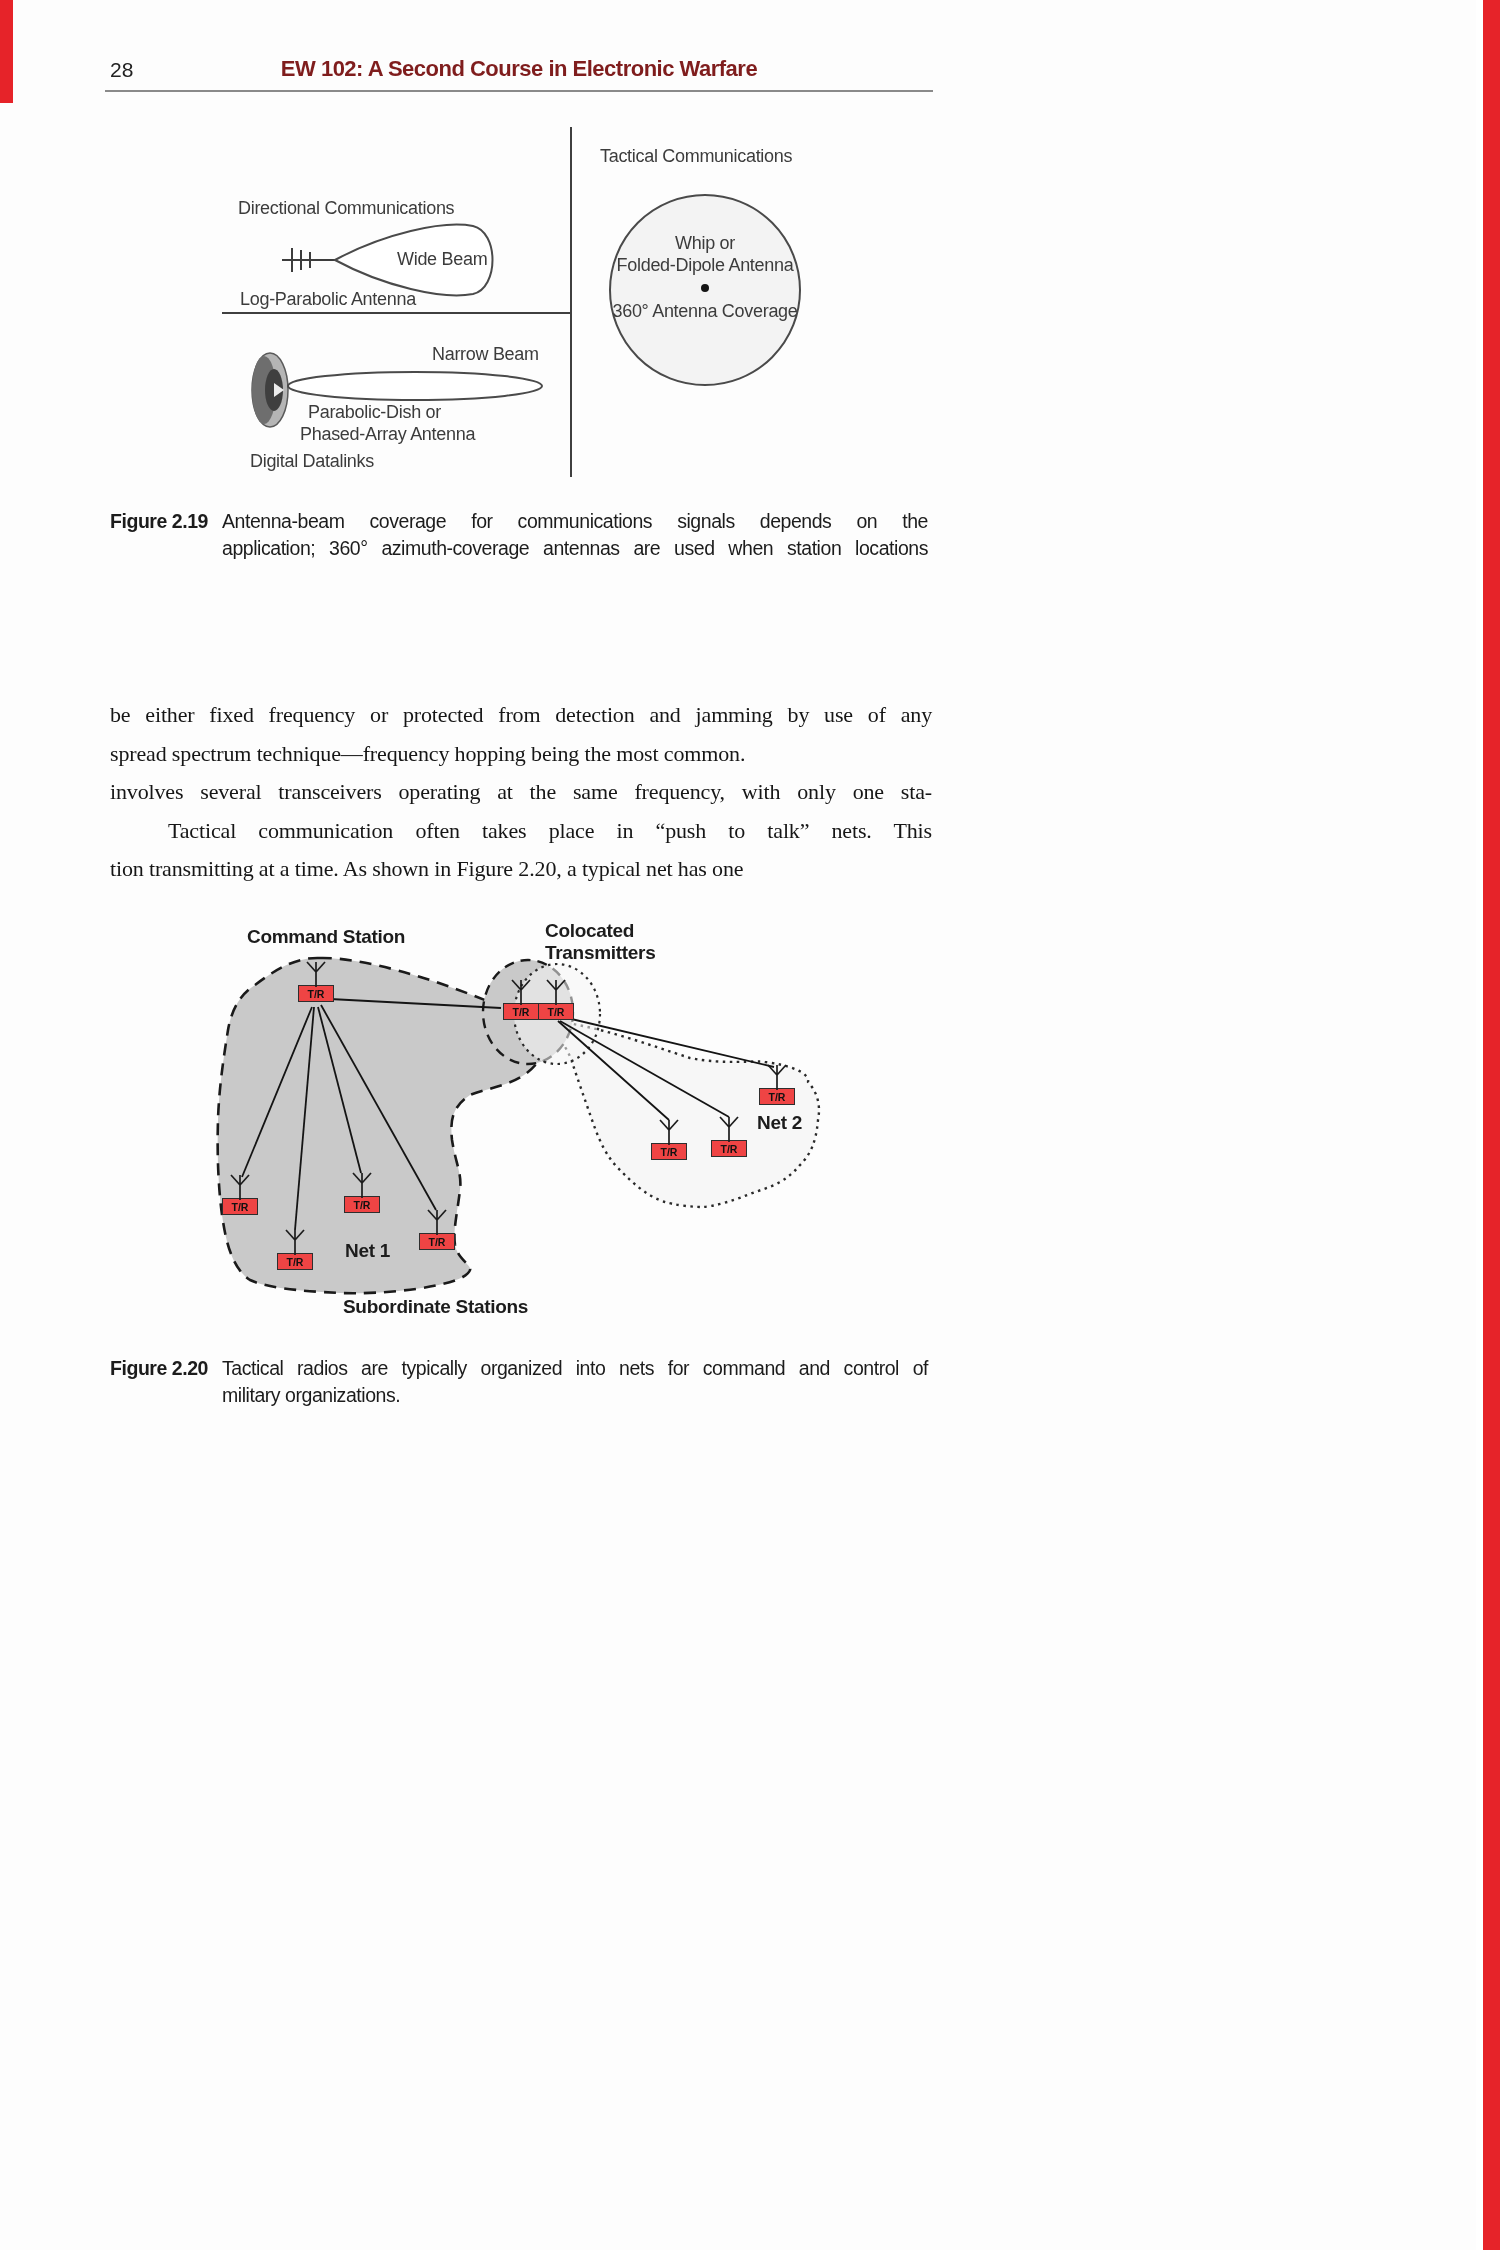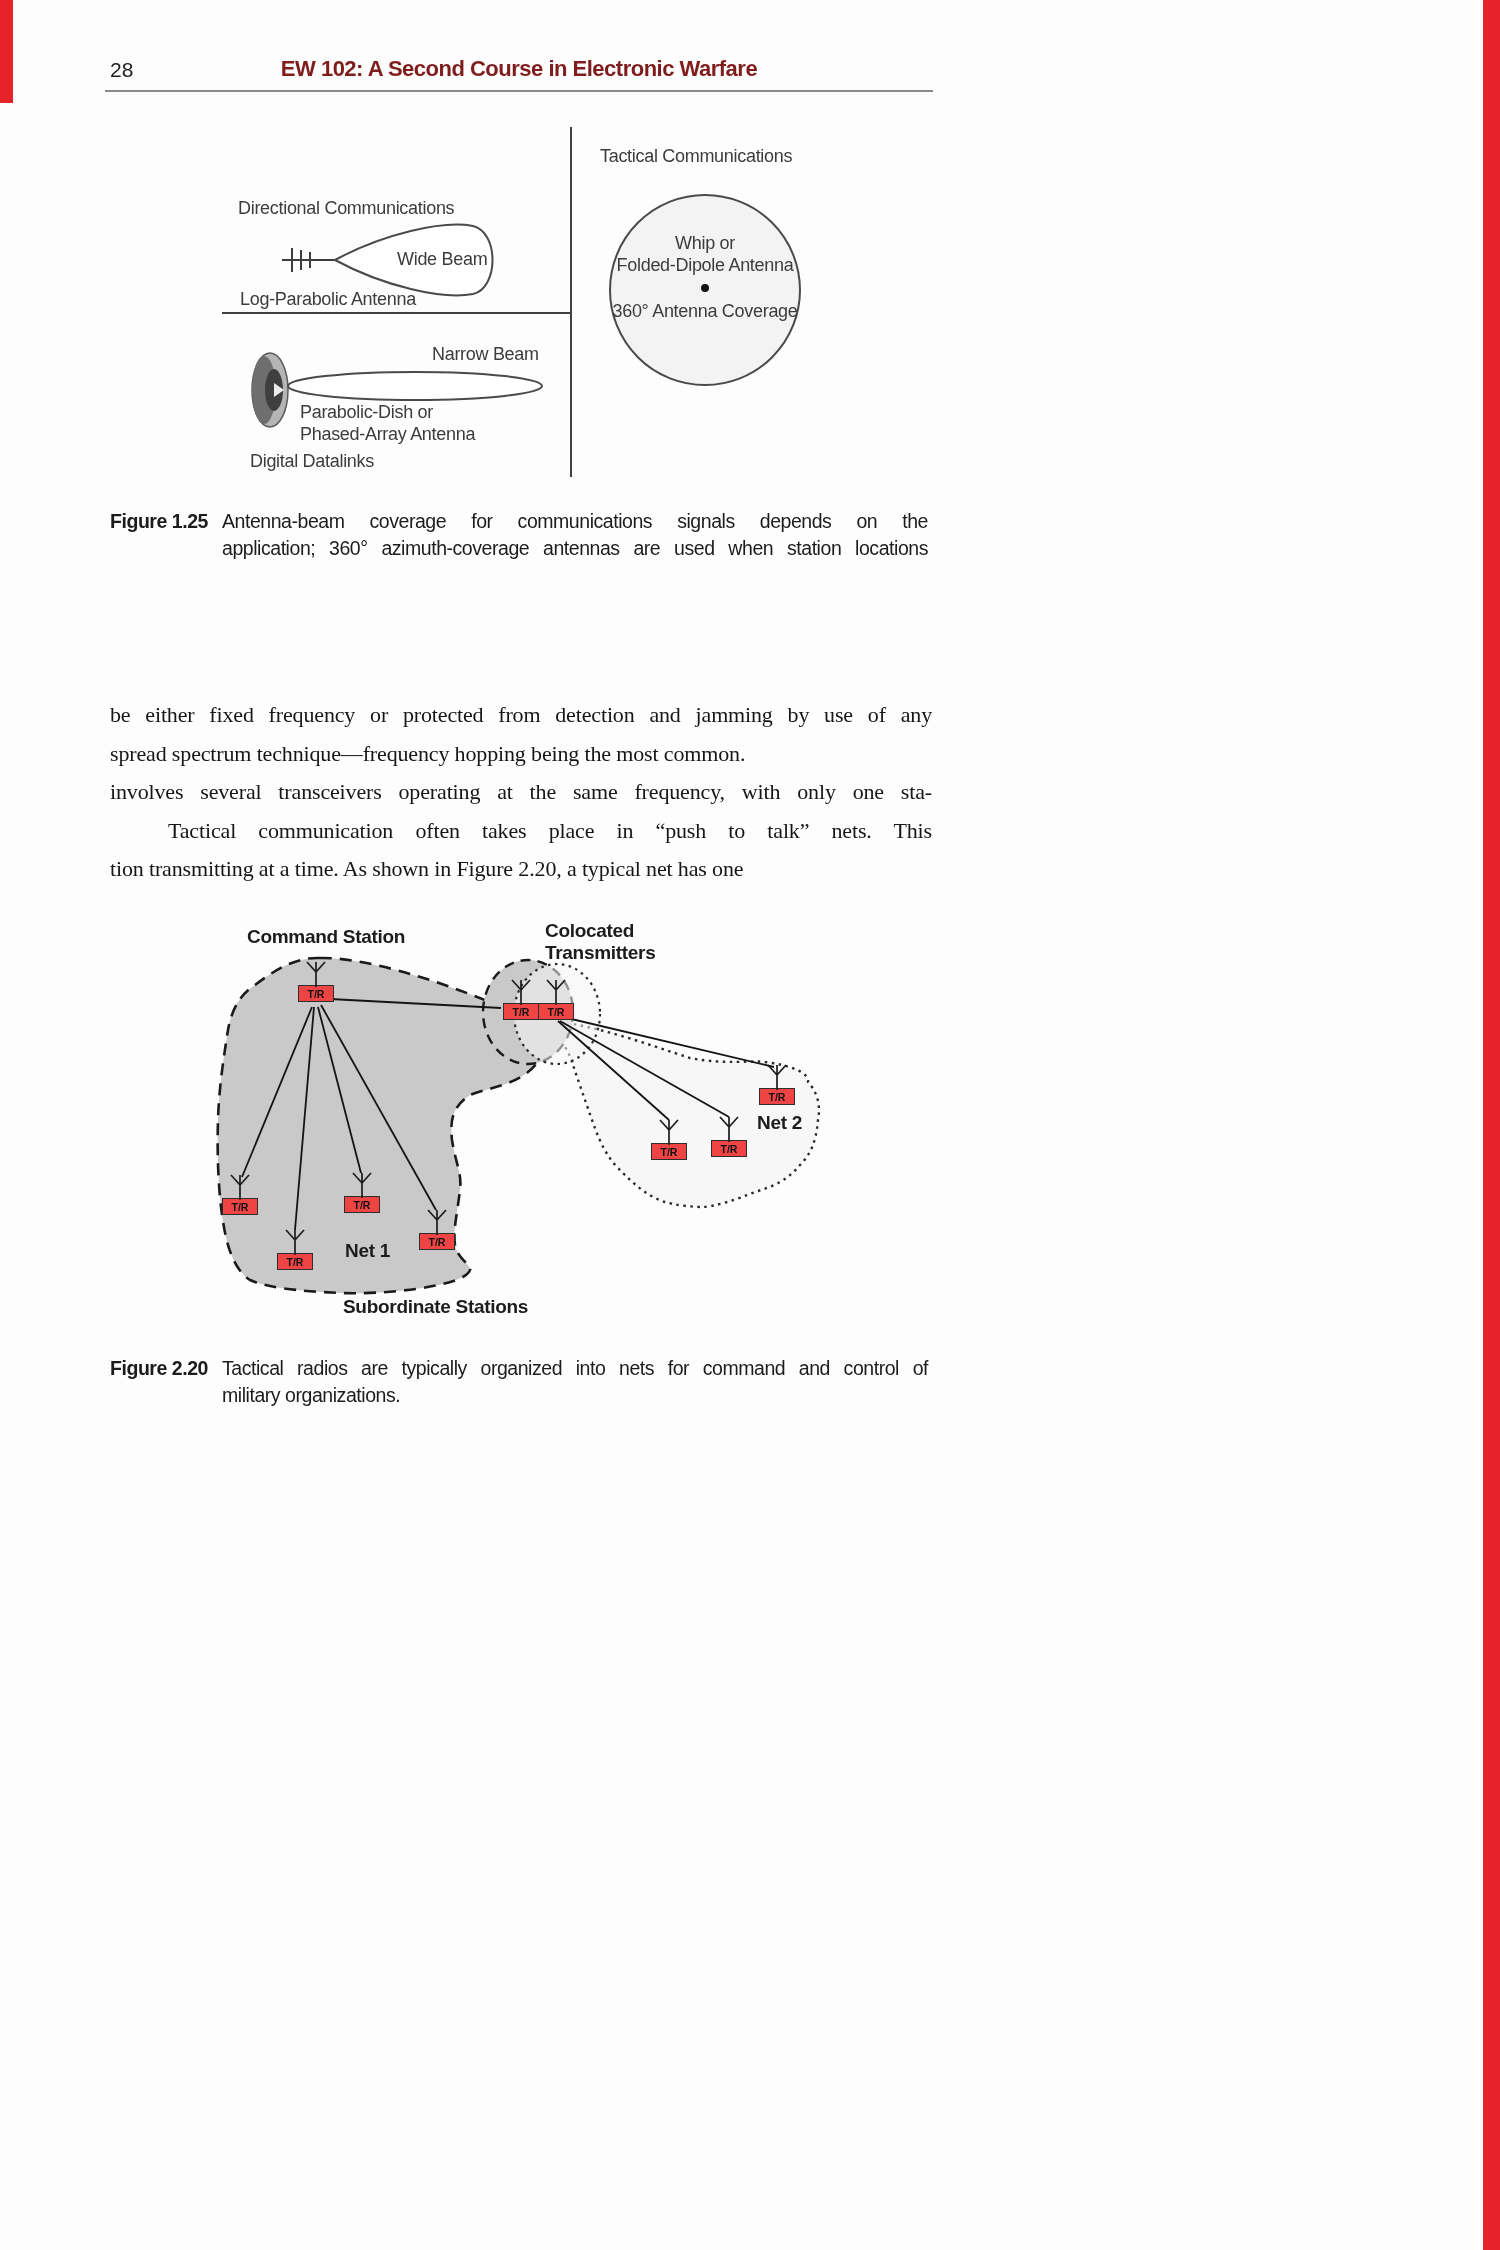--- a/index.html
+++ b/index.html
@@ -88,25 +88,25 @@
     <ellipse cx="14" cy="40" rx="12" ry="34" fill="#6e6e6e"></ellipse>
     <ellipse cx="24" cy="40" rx="9" ry="21" fill="#3f3f3f"></ellipse>
     <polygon points="24,33 24,47 34,40" fill="#ececec"></polygon>
   </svg>
 
   <svg class="abs" style="left:285px;top:368px;" width="262" height="36" viewBox="0 0 262 36">
     <ellipse cx="130" cy="18" rx="127" ry="14" fill="#ffffff" stroke="#4a4a4a" stroke-width="2"></ellipse>
   </svg>
   <div class="lbl" style="left:432px;top:344px;">Narrow Beam</div>
 
-  <div class="lbl" style="left:300px;top:402px;">Parabolic-Dish or</div>
+  <div class="lbl" style="left:308px;top:402px;">Parabolic-Dish or</div>
   <div class="lbl" style="left:300px;top:424px;">Phased-Array Antenna</div>
   <div class="lbl" style="left:250px;top:451px;">Digital Datalinks</div>
 
-  <div class="cap cap-label" style="top:508px;">Figure 1.25</div>
+  <div class="cap cap-label" style="top:508px;">Figure 2.19</div>
   <div class="cap cap-block" style="top:508px;">
     <div class="cap-line just">Antenna-beam coverage for communications signals depends on the</div>
     <div class="cap-line just">application; 360° azimuth-coverage antennas are used when station locations</div>
   </div>
 
   <div class="body-block">
     <div class="body-line just">be either fixed frequency or protected from detection and jamming by use of any</div>
     <div class="body-line">spread spectrum technique—frequency hopping being the most common.</div>
     <div class="body-line just">involves several transceivers operating at the same frequency, with only one sta-</div>
     <div class="body-line just indent">Tactical communication often takes place in “push to talk” nets. This</div>

